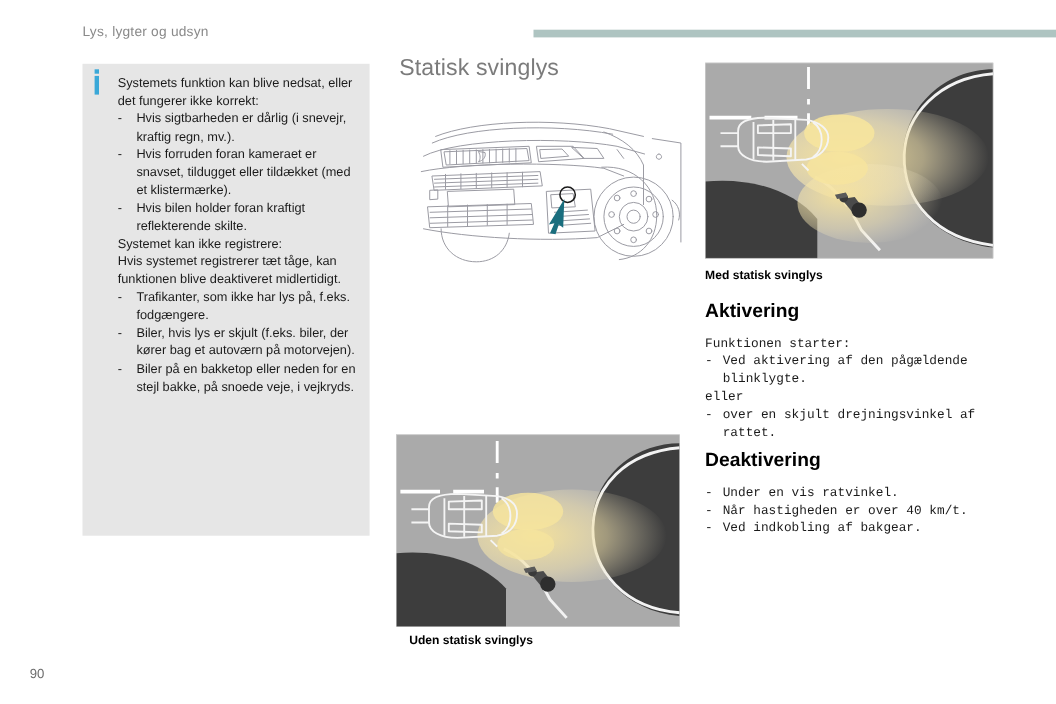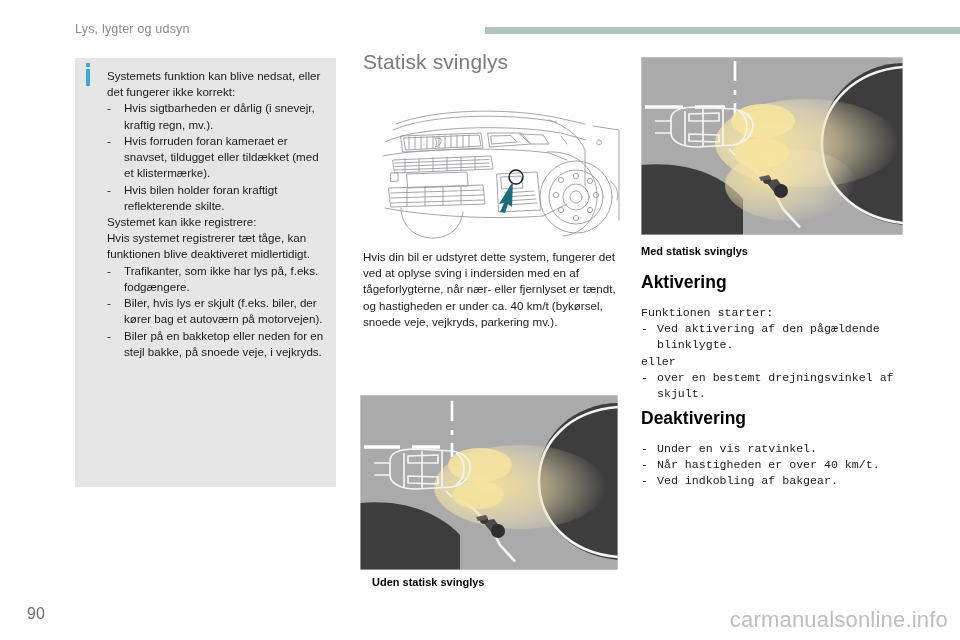--- a/index.html
+++ b/index.html
@@ -87,21 +87,21 @@
   .r-body p{margin:0;}
   .r-akt{top:305px;}
   .r-deakt{top:441px;}
   .li2{display:flex;margin:0;}
   .li2 .dash{width:16px;flex:0 0 16px;}
   .li2 .txt{flex:1;}
 
   
   .pageno{
     position:absolute;left:27px;top:605px;
-    font-size:16px;color:#6e6e6e;
+    font-size:12px;color:#6e6e6e;
   }
   .watermark{
     position:absolute;right:12px;top:607px;
     font-size:22px;color:#bdbdbd;letter-spacing:.2px;
   }
 </style>
 </head>
 <body>
 
 <div class="page">
@@ -211,23 +211,20 @@
         <path d="M228 40 a2.4 2.4 0 1 0 0.1 0"></path>
         <path d="M240 82 C246 86 248 94 246 100"></path>
       </g>
 
       <g>
         <circle cx="145" cy="77" r="7" fill="none" stroke="#1a1a1a" stroke-width="1.4"></circle>
         <path d="M142 81 L128 104 L133 103 L129 112 L134 113 L137 104 L141 107 Z" fill="#1a6e7e"></path>
       </g>
     </svg>
 
-    <div class="mid-body">
-      <p>Hvis din bil er udstyret dette system, fungerer det ved at oplyse sving i indersiden med en af tågeforlygterne, når nær- eller fjernlyset er tændt, og hastigheden er under ca. 40 km/t (bykørsel, snoede veje, vejkryds, parkering mv.).</p>
-    </div>
 
     <div class="photo-mid">
       <svg viewBox="0 0 258 175" width="258" height="175">
         <defs>
           <radialGradient id="beamA" cx="30%" cy="50%" r="70%">
             <stop offset="0%" stop-color="#f7e39a" stop-opacity="0.95"></stop>
             <stop offset="55%" stop-color="#f2e3b0" stop-opacity="0.55"></stop>
             <stop offset="100%" stop-color="#efe7cf" stop-opacity="0"></stop>
           </radialGradient>
           <radialGradient id="darkA" cx="50%" cy="50%" r="55%">
@@ -328,21 +325,21 @@
     <div class="h2 h2-akt">Aktivering</div>
     <div class="r-body r-akt">
       <p>Funktionen starter:</p>
       <div class="li2">
         <span class="dash">-</span>
         <span class="txt">Ved aktivering af den pågældende blinklygte.</span>
       </div>
       <p>eller</p>
       <div class="li2">
         <span class="dash">-</span>
-        <span class="txt">over en bestemt drejningsvinkel af skjult.</span>
+        <span class="txt">over en skjult drejningsvinkel af rattet.</span>
       </div>
     </div>
 
     <div class="h2 h2-deakt">Deaktivering</div>
     <div class="r-body r-deakt">
       <div class="li2">
         <span class="dash">-</span>
         <span class="txt">Under en vis ratvinkel.</span>
       </div>
       <div class="li2">
@@ -350,15 +347,14 @@
         <span class="txt">Når hastigheden er over 40 km/t.</span>
       </div>
       <div class="li2">
         <span class="dash">-</span>
         <span class="txt">Ved indkobling af bakgear.</span>
       </div>
     </div>
   </div>
 
   <div class="pageno">90</div>
-  <div class="watermark">carmanualsonline.info</div>
 
 </div>
 
 </body></html>

